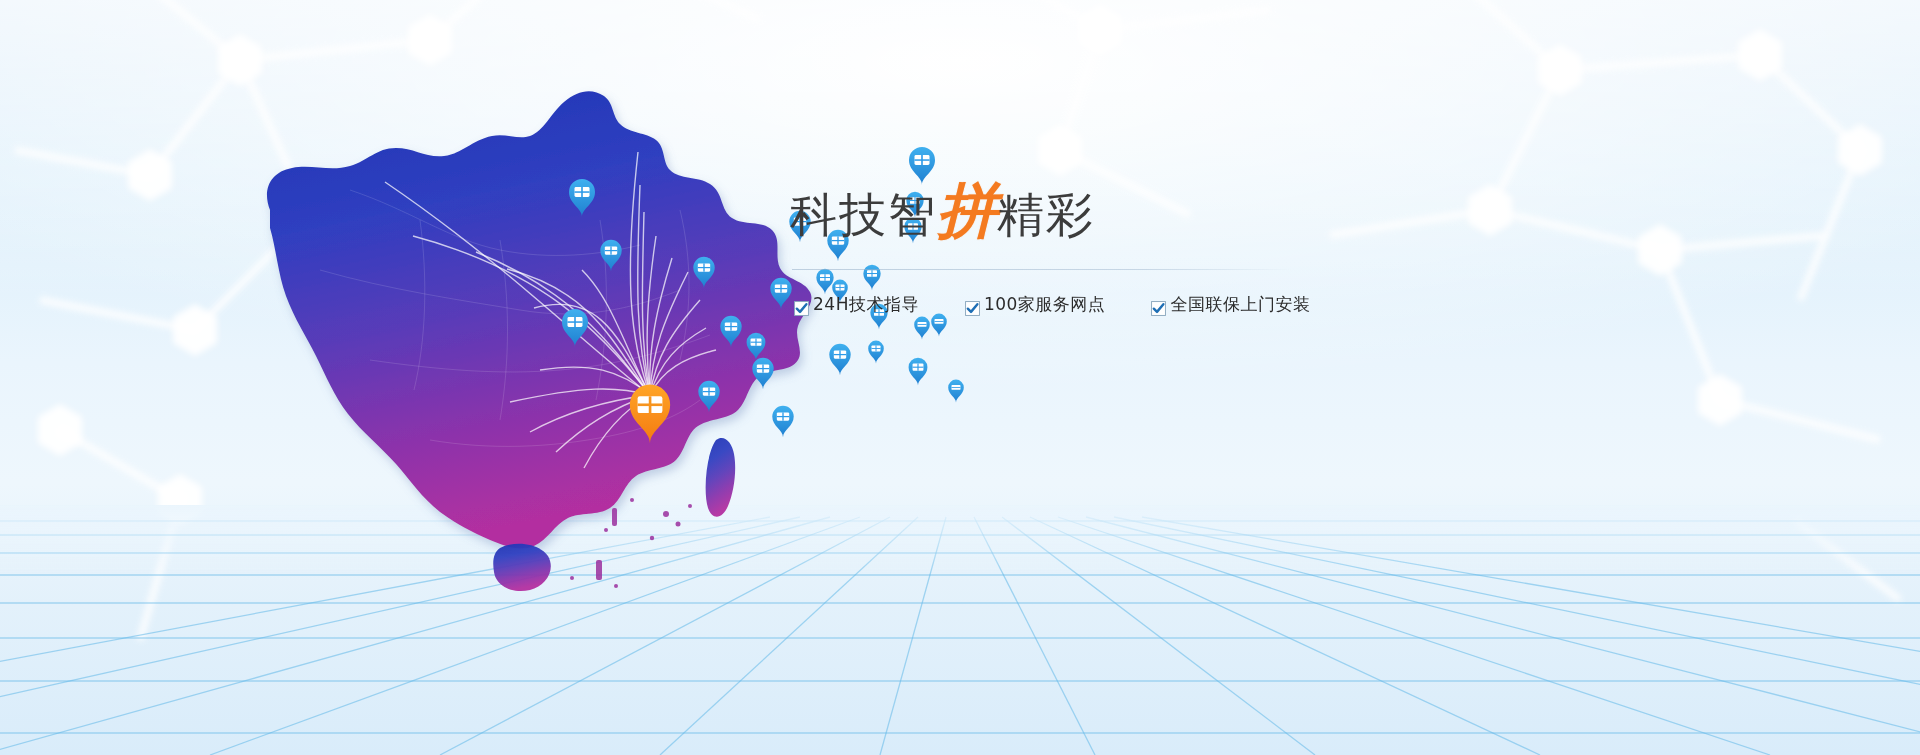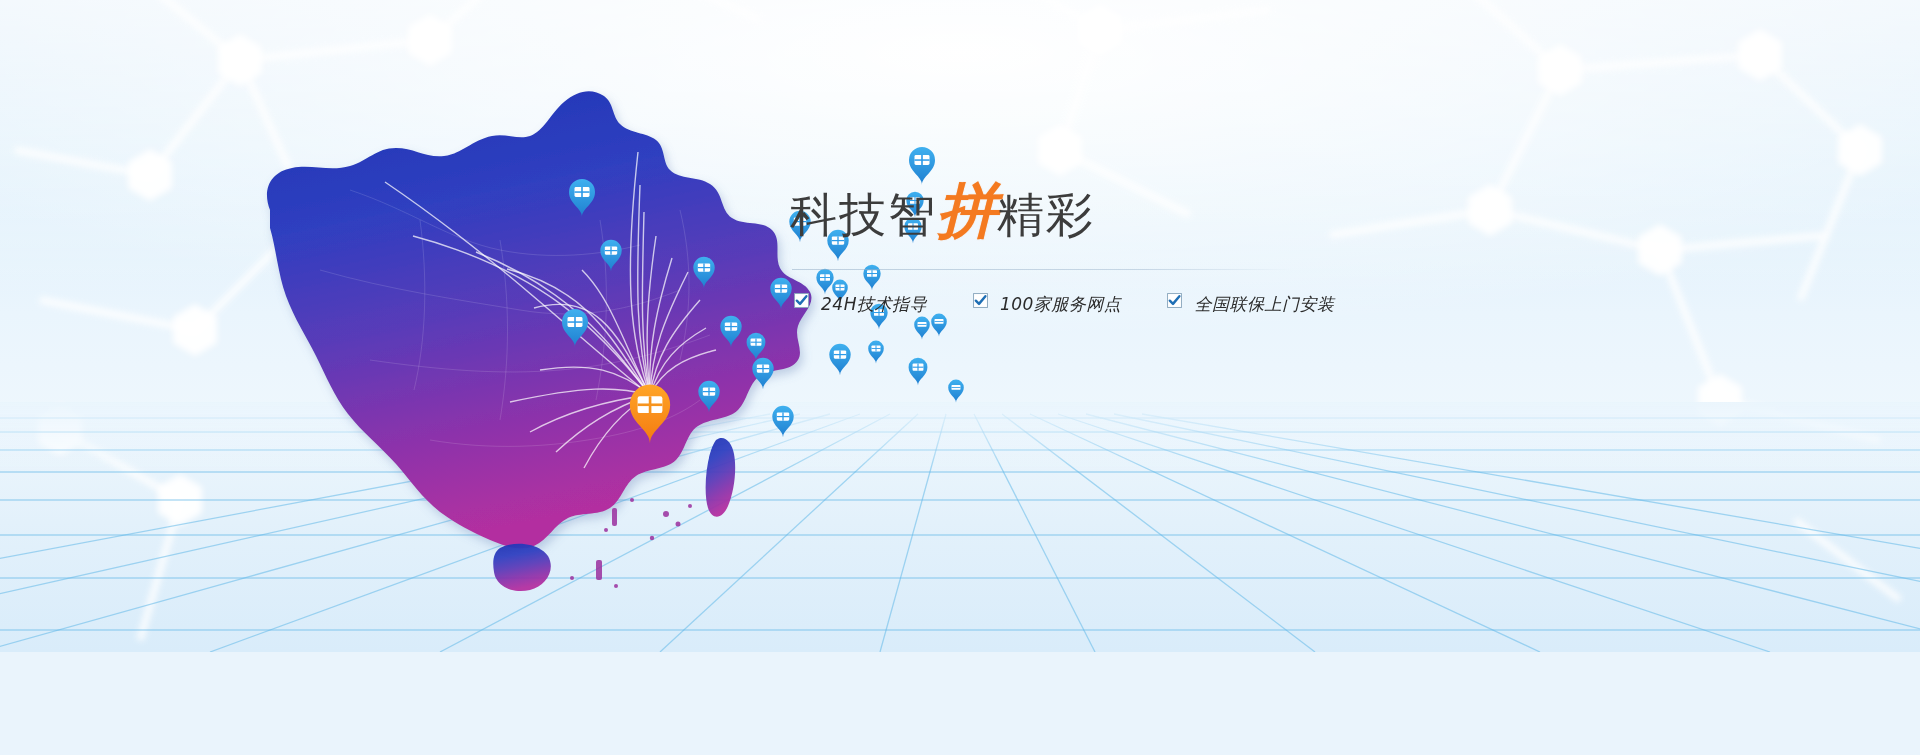--- a/index.html
+++ b/index.html
@@ -2,21 +2,21 @@
 <html><head>
 <meta charset="utf-8">
 <title>Banner</title>
 <style>
   html,body{margin:0;padding:0;}
   body{
     width:1920px;height:755px;overflow:hidden;
     font-family:"Liberation Sans","DejaVu Sans",sans-serif;
     background:#eaf4fc;
   }
-  #stage{position:relative;width:1920px;height:652px;overflow:hidden;}
+  #stage{position:relative;width:1920px;height:755px;overflow:hidden;}
 
   
   .bg-base{
     position:absolute;inset:0;
     background:
       radial-gradient(110% 80% at 50% 8%, #ffffff 0%, rgba(255,255,255,0) 55%),
       linear-gradient(180deg,#cfe6f8 0%, #dcefFB 22%, #eaf5fd 48%, #eef7fd 64%, #e3f1fb 80%, #d9ecfa 100%);
   }
   .bg-top-glow{
     position:absolute;left:0;right:0;top:0;height:300px;
@@ -63,21 +63,21 @@
 
   .divider{
     margin-top:22px;margin-left:12px;width:500px;height:1px;
     background:linear-gradient(90deg,rgba(150,175,200,.55) 0%,rgba(150,175,200,.45) 70%,rgba(150,175,200,0) 100%);
   }
 
   .badges{
     display:flex;align-items:center;gap:46px;
     margin-top:23px;margin-left:14px;
   }
-  .badge{display:flex;align-items:flex-start;gap:12px;white-space:nowrap;font-style:italic;}
+  .badge{display:flex;align-items:flex-end;gap:4px;white-space:nowrap;}
   .badge-label{
     font-size:17px;color:#2b2b2b;letter-spacing:.5px;
     font-family:"DejaVu Sans","Liberation Sans",sans-serif;
   }
   .chk{display:block;width:15px;height:15px;flex:0 0 auto;}
 
   
   .pin{position:absolute;transform:translate(-50%,-100%);}
   .pin svg{display:block;}
 </style>

